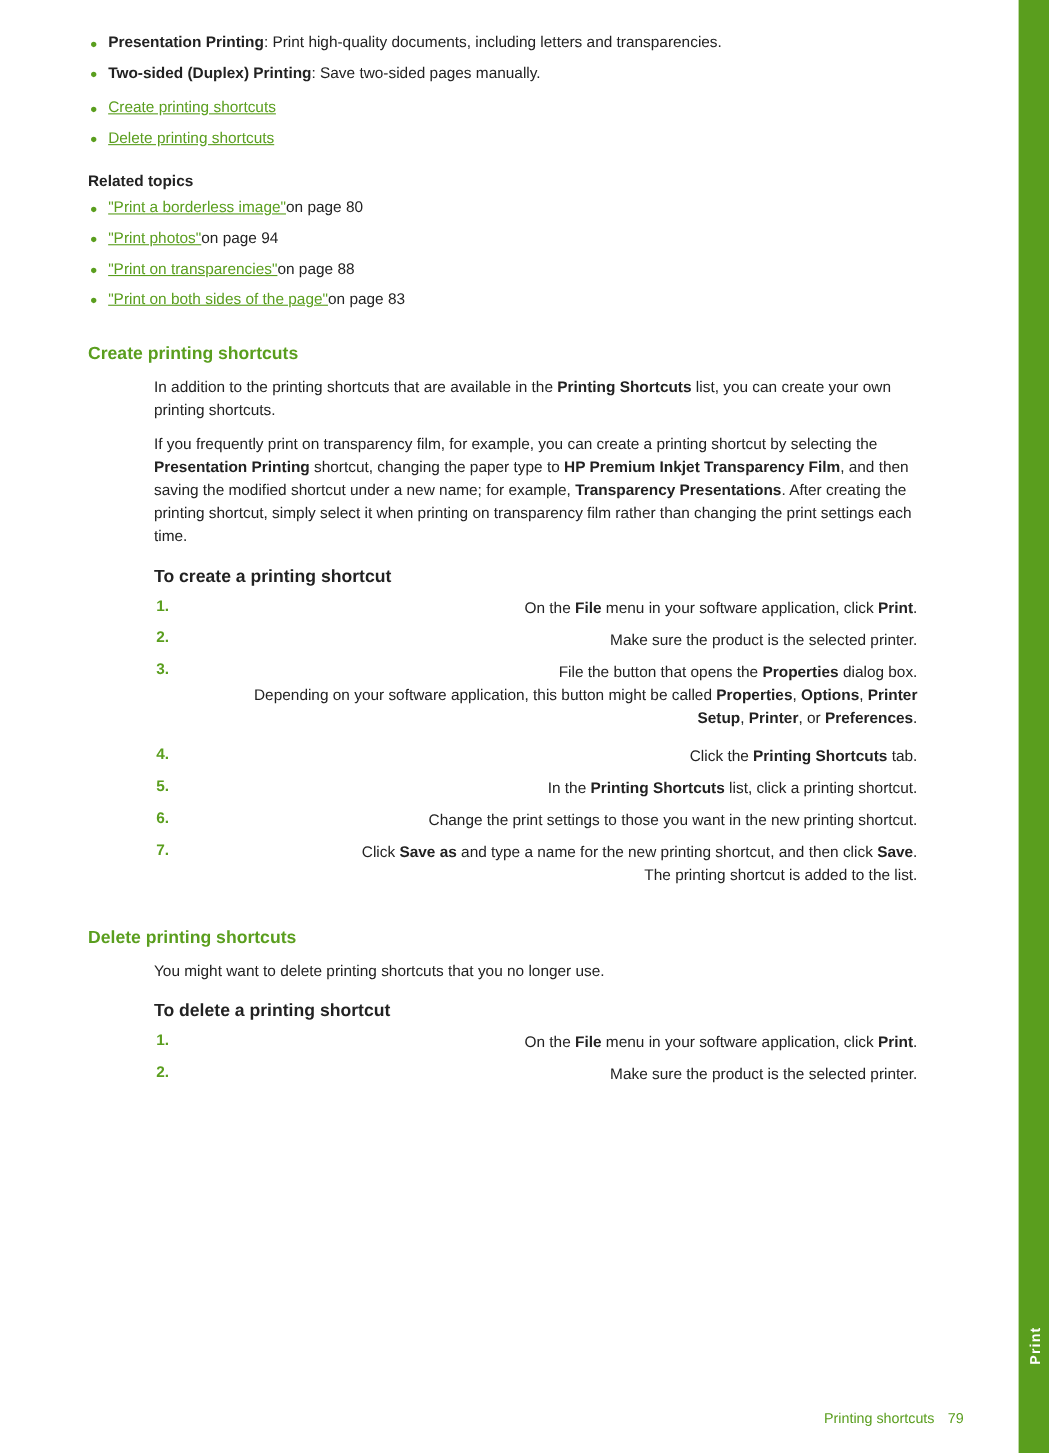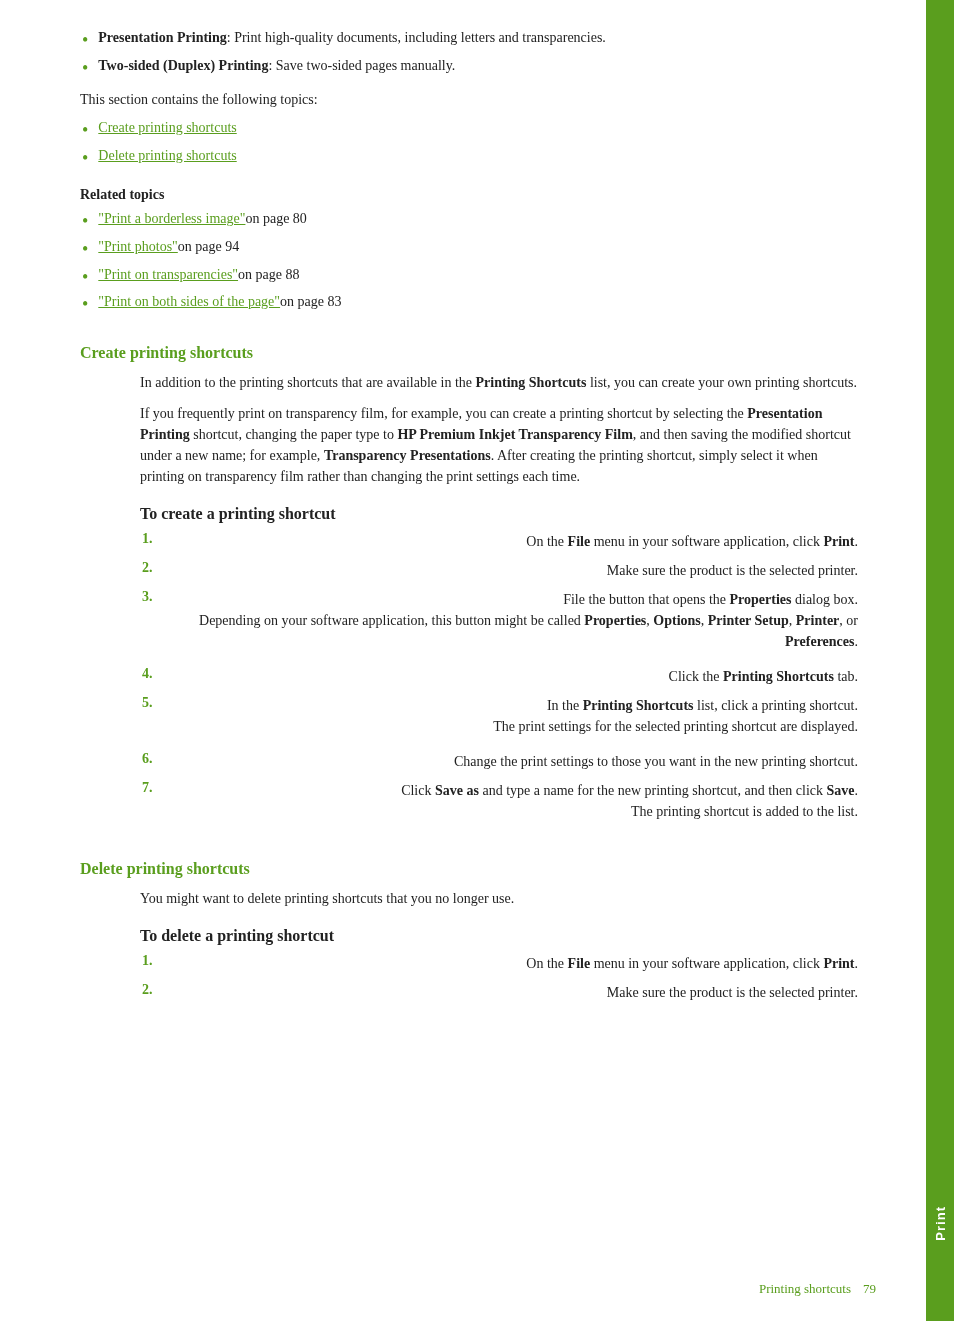--- a/index.html
+++ b/index.html
@@ -14,23 +14,22 @@
     }
     .page {
       width: 954px;
       min-height: 1321px;
       background: #fff;
       display: flex;
       flex-direction: row;
     }
     .main-content {
       flex: 1;
-      padding: 30px 68px 60px 80px;
+      padding: 30px 92px 60px 80px;
       position: relative;
-      font-family: Liberation Serif, serif;
     }
     .right-tab {
       width: 28px;
       background: #5a9e1e;
       display: flex;
       align-items: flex-end;
       justify-content: center;
       padding-bottom: 80px;
       position: relative;
     }
@@ -147,21 +146,20 @@
           <strong>Presentation Printing</strong><span>: Print high-quality documents, including letters and transparencies.</span>
         </span>
       </li>
       <li>
         <span>
           <strong>Two-sided (Duplex) Printing</strong><span>: Save two-sided pages manually.</span>
         </span>
       </li>
     </ul>
 
-    <p class="paragraph">This section contains the following topics:</p>
 
     <ul class="bullet-list">
       <li>
         <a href="#">Create printing shortcuts</a>
       </li>
       <li>
         <a href="#">Delete printing shortcuts</a>
       </li>
     </ul>
 
@@ -232,21 +230,20 @@
               <span>Click the </span><strong>Printing Shortcuts</strong><span> tab.</span>
             </div>
           </li>
 
           <li>
             <span class="step-num">5.</span>
             <div class="step-body">
               <div>
                 <span>In the </span><strong>Printing Shortcuts</strong><span> list, click a printing shortcut.</span>
               </div>
-              <div class="sub-paragraph">The print settings for the selected printing shortcut are displayed.</div>
             </div>
           </li>
 
           <li>
             <span class="step-num">6.</span>
             <div class="step-body">Change the print settings to those you want in the new printing shortcut.</div>
           </li>
 
           <li>
             <span class="step-num">7.</span>

